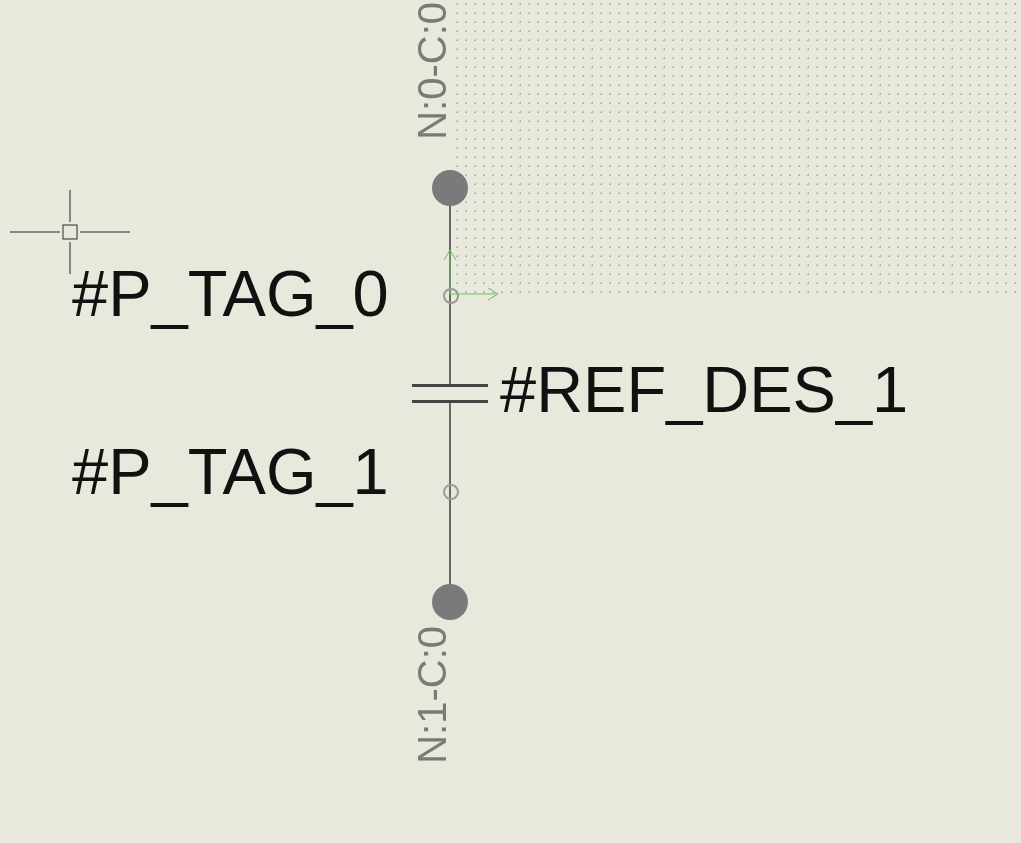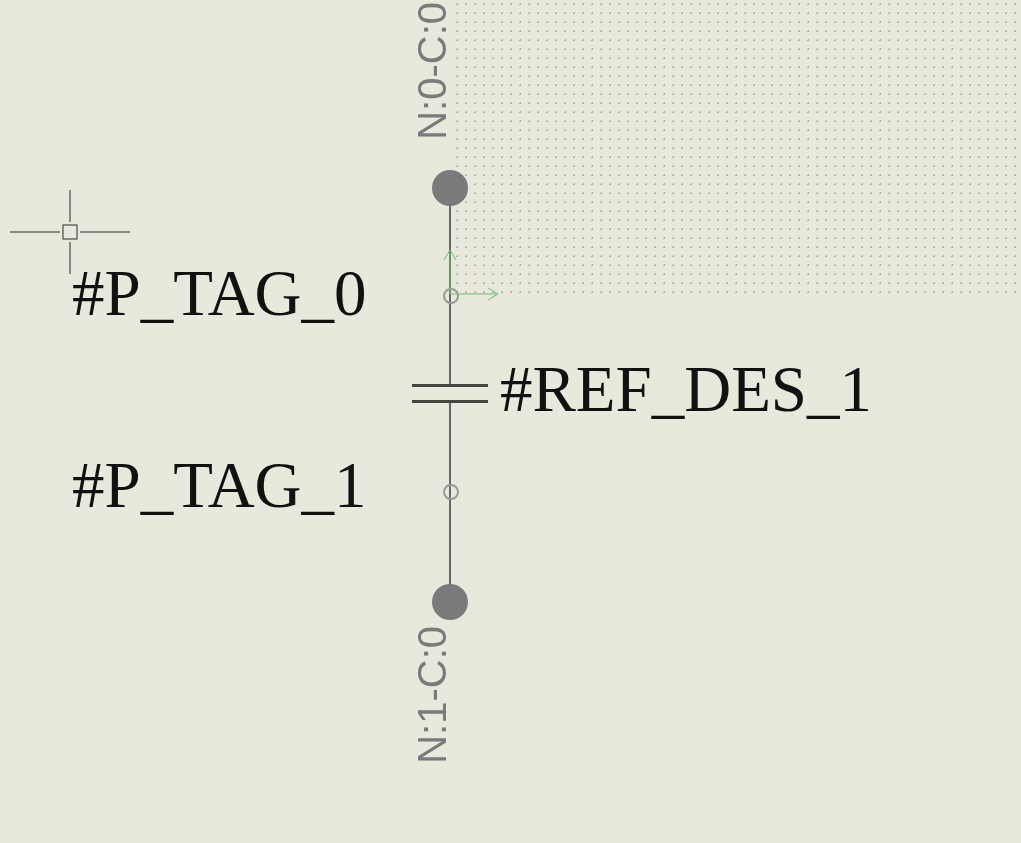--- a/index.html
+++ b/index.html
@@ -19,21 +19,21 @@
   .dotgrid {
     position: absolute;
     background-image: radial-gradient(circle, #b0b0a4 1px, transparent 1px);
     background-size: 9px 9px;
   }
   .label {
     position: absolute;
     font-size: 65px;
     color: #111;
     white-space: nowrap;
-    font-family: Liberation Serif, serif;
+    font-family: Liberation Sans, sans-serif;
   }
   .net-label {
     position: absolute;
     font-size: 40px;
     color: #7a7a7a;
     font-family: Arial, sans-serif;
     white-space: nowrap;
   }
   .vert {
     writing-mode: vertical-rl;
@@ -90,16 +90,16 @@
     <line x1="60" y1="52" x2="60" y2="84" stroke="#2a2a2a" stroke-width="1"></line>
     <line x1="0" y1="42" x2="50" y2="42" stroke="#2a2a2a" stroke-width="1"></line>
     <line x1="70" y1="42" x2="120" y2="42" stroke="#2a2a2a" stroke-width="1"></line>
     <rect x="53" y="35" width="14" height="14" fill="none" stroke="#2a2a2a" stroke-width="1"></rect>
   </svg>
 
   <div class="net-label vert" style="left:410px; top:2px;">N:0-C:0</div>
   <div class="net-label vert" style="left:410px; top:626px;">N:1-C:0</div>
 
   <div class="label" style="left:72px; top:256px;">#P_TAG_0</div>
-  <div class="label" style="left:72px; top:448px;">#P_TAG_1</div>
+  <div class="label" style="left:72px; top:434px;">#P_TAG_1</div>
   <div class="label" style="left:500px; top:352px;text-align:right;">#REF_DES_1</div>
 
 </div>
 
 </body></html>

